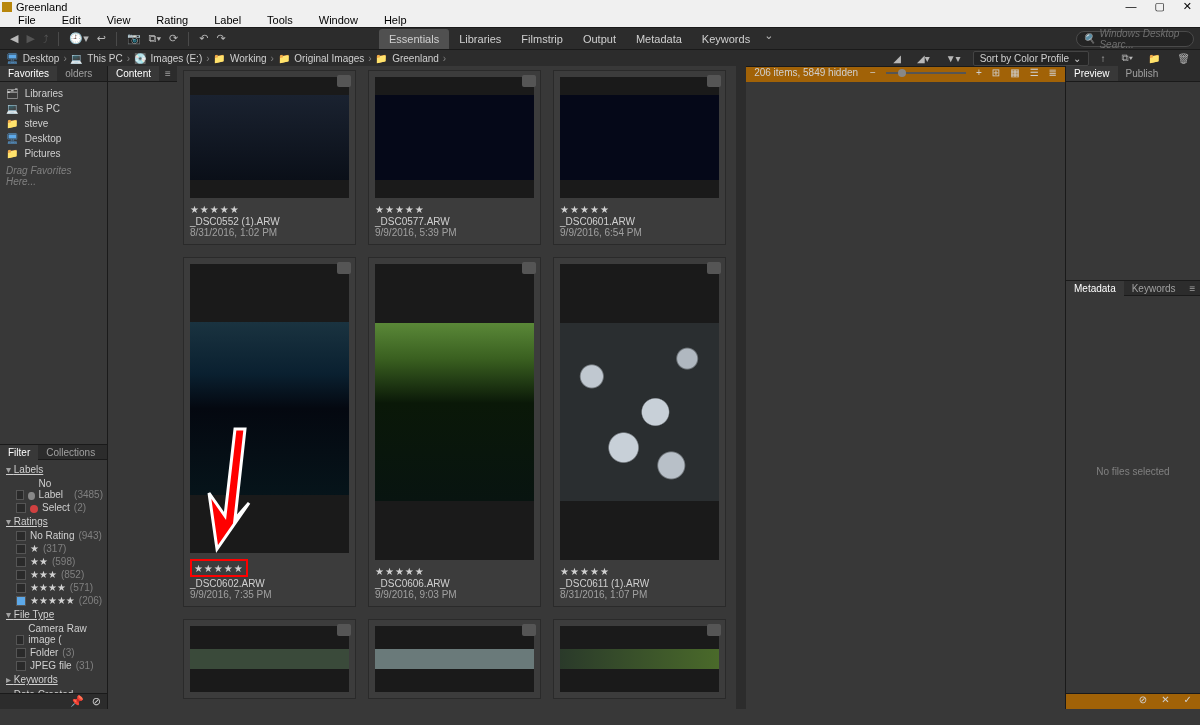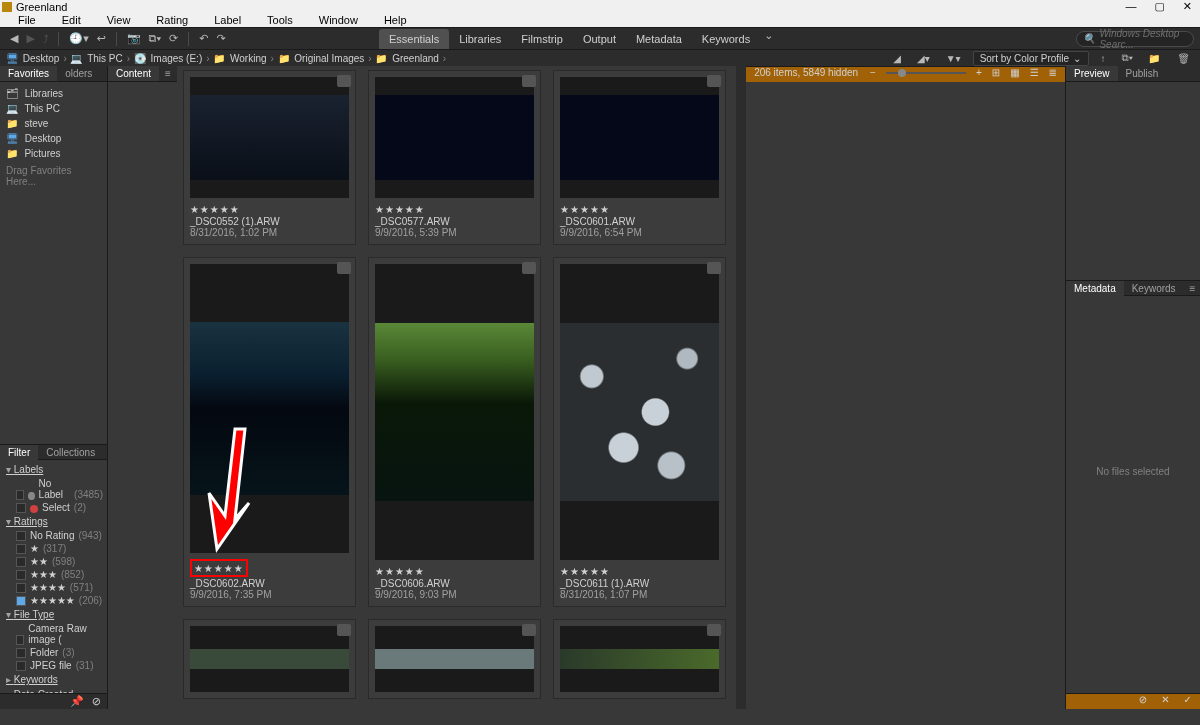--- a/index.html
+++ b/index.html
@@ -38,21 +38,21 @@
 
 
 .panel-tabs { height: 16px; background: #2c2c2c; border-bottom: 1px solid #1a1a1a; display: flex; font-size: 10px; align-items: center; }
 .panel-tab { padding: 2px 8px; color: #a0a0a0; }
 .panel-tab.active { background: #383838; color: #fff; }
 .panel-menu { margin-left: auto; padding: 0 6px; color: #a0a0a0; }
 
 
 .fav-list { padding: 4px 2px; }
 .fav-item { padding: 2px 4px; display: flex; align-items: center; gap: 6px; font-size: 10px; }
-.fav-hint { color: #808080; font-size: 10px; padding: 4px; }
+.fav-hint { color: #808080; font-size: 10px; padding: 4px; font-style: italic; }
 
 
 .filter-panel { flex: 1; overflow: hidden; font-size: 10px; }
 .filter-panel .panel-tabs { border-top: 1px solid #1a1a1a; }
 .filter-body { padding: 2px 4px 2px 6px; overflow-y: auto; height: 340px; }
 .filter-section summary { list-style: none; cursor: pointer; padding: 2px 0; text-decoration: underline; }
 .filter-section summary::before { content: "▸ "; color: #a0a0a0; }
 .filter-section[open] summary::before { content: "▾ "; }
 .filter-row { padding: 1px 0 1px 10px; display: flex; align-items: flex-end; gap: 4px; }
 .filter-row input[type=checkbox] { width: 10px; height: 10px; background: #2a2a2a; border: 1px solid #555; appearance: none; }

